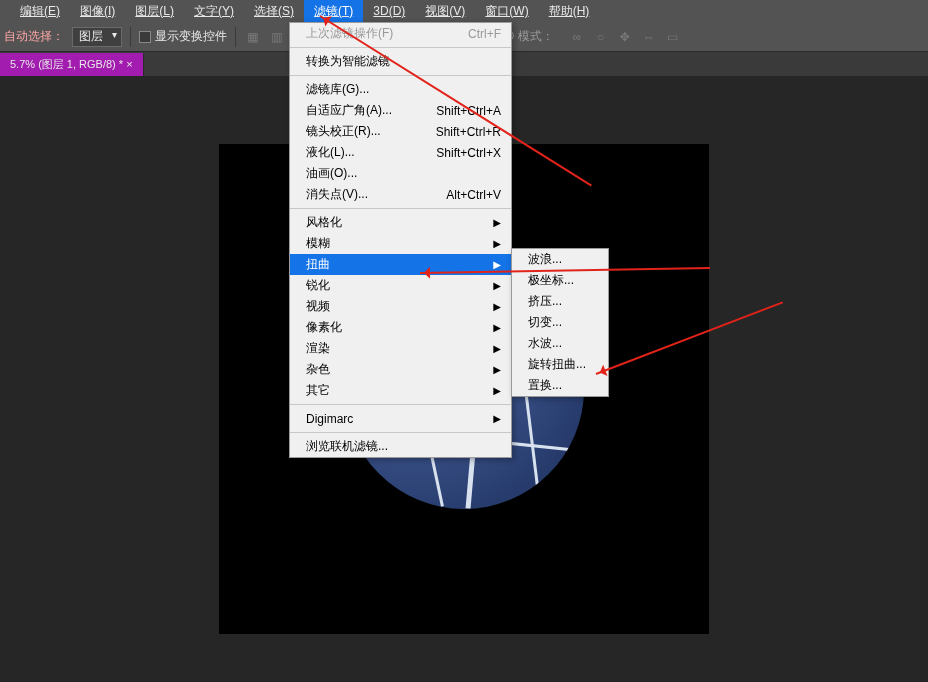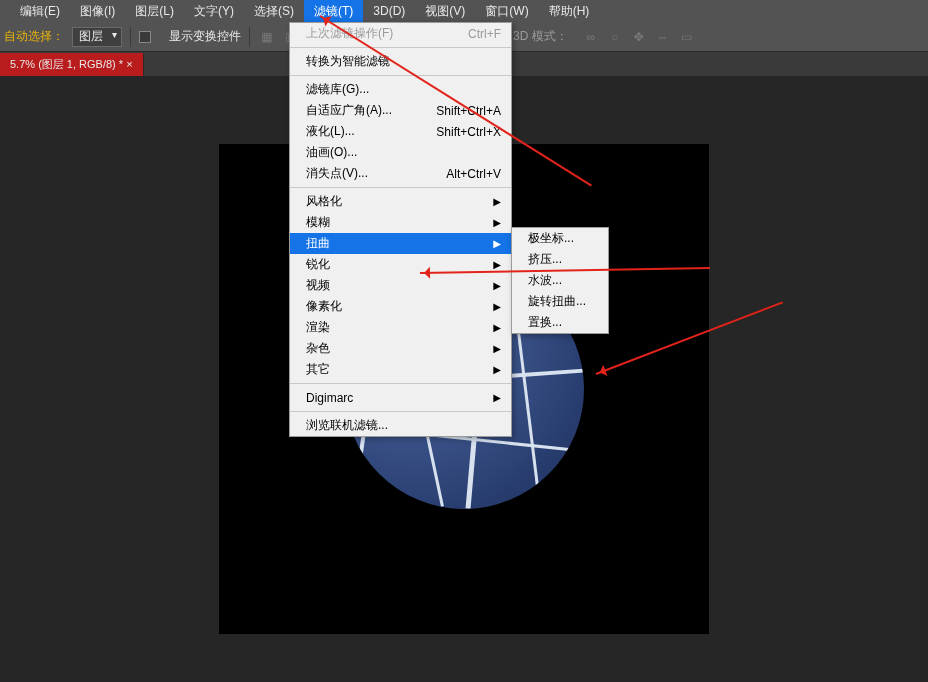--- a/index.html
+++ b/index.html
@@ -1,34 +1,34 @@
 <!DOCTYPE html>
 <html><head>
 <meta charset="utf-8">
 <style>
   * { margin: 0; padding: 0; box-sizing: border-box; font-family: "Microsoft YaHei", sans-serif; }
   body { background: #262626; width: 928px; height: 682px; overflow: hidden; position: relative; color: #e8e8e8; font-size: 12px; }
   
-  .menubar { display: flex; background: #535353; height: 22px; align-items: center; padding-left: 10px; position: relative; z-index: 5; }
+  .menubar { display: flex; background: #535353; height: 22px; align-items: center; padding-left: 10px; position: relative; z-index: 5; text-decoration: underline; }
   .menu-item { padding: 3px 10px; cursor: default; }
   .menu-item.active { background: #1473e6; color: #fff; }
   
   .toolbar { display: flex; align-items: center; background: #535353; height: 30px; padding-left: 4px; gap: 8px; border-bottom: 1px solid #2b2b2b; position: relative; z-index: 5;}
-  .tb-label { color: #eab308; }
+  .tb-label { color: #fca5a5; }
   .tb-select { background: #3f3f3f; border: 1px solid #6a6a6a; color: #e8e8e8; padding: 0 18px 1px 6px; position: relative; }
   .tb-select::after { content: "▾"; position: absolute; right: 4px; top: 1px; font-size: 10px;}
-  .tb-check { display: flex; align-items: center; gap: 18px;}
+  .tb-check { display: flex; align-items: center; gap: 4px;}
   .chk { width: 12px; height: 12px; border: 1px solid #888; background: #3a3a3a; }
   .divider { width: 1px; height: 20px; background: #3a3a3a; }
   .tb-icon { width: 18px; height: 18px; display: inline-flex; align-items: center; justify-content: center; color: #7a7a7a; }
   .tb-iconrow { display:flex; gap:6px; align-items:center;}
   .mode3d { margin-left: 30px; color: #9a9a9a;}
   
   .tabbar { background: #3a3a3a; height: 24px; display: flex; align-items: center; padding-left: 0; }
-  .doc-tab { background: #b91c1c; padding: 4px 10px; font-size: 11px; color: #e8e8e8; border-right: 1px solid #2a2a2a;}
+  .doc-tab { background: #a21caf; padding: 4px 10px; font-size: 11px; color: #e8e8e8; border-right: 1px solid #2a2a2a;}
   
   .canvas-area { position: absolute; left: 0; right: 0; top: 76px; bottom: 0; background: #262626; display:flex; align-items:center; justify-content:center;}
   .artboard { width: 490px; height: 490px; background: #000; position: relative; }
   .circle { position:absolute; left:50%; top:50%; transform:translate(-50%,-50%); width: 240px; height:240px; border-radius:50%;
     background: radial-gradient(circle at 30% 30%, #8aa0c8 0%, #3a5288 40%, #1a2c5a 100%);
     overflow:hidden;
   }
   .crack { position:absolute; background: #d8e2ef; }
   
   
@@ -127,20 +127,24 @@
     </div>
   <div class="dd-sep"></div>
   <div class="dd-item">
       <span>滤镜库(G)...</span>
     </div>
   <div class="dd-item">
       <span>自适应广角(A)...</span>
       <span class="shortcut">Shift+Ctrl+A</span>
     </div>
   <div class="dd-item">
+      <span>镜头校正(R)...</span>
+      <span class="shortcut">Shift+Ctrl+R</span>
+    </div>
+  <div class="dd-item">
       <span>液化(L)...</span>
       <span class="shortcut">Shift+Ctrl+X</span>
     </div>
   <div class="dd-item">
       <span>油画(O)...</span>
     </div>
   <div class="dd-item">
       <span>消失点(V)...</span>
       <span class="shortcut">Alt+Ctrl+V</span>
     </div>
@@ -152,24 +156,30 @@
   <div class="dd-item">
       <span>模糊</span>
       <span class="arrow">▶</span>
     </div>
   <div class="dd-item hovered" style="position:relative;">
     <span>扭曲</span>
       <span class="arrow">▶</span>
 
     <div class="dropdown submenu" style="top:-6px; width:98px;">
       <div class="dd-item">
+          <span>波浪...</span>
+        </div>
+      <div class="dd-item">
           <span>极坐标...</span>
         </div>
       <div class="dd-item">
           <span>挤压...</span>
+        </div>
+      <div class="dd-item">
+          <span>切变...</span>
         </div>
       <div class="dd-item">
           <span>水波...</span>
         </div>
       <div class="dd-item">
           <span>旋转扭曲...</span>
         </div>
       <div class="dd-item">
           <span>置换...</span>
         </div>

